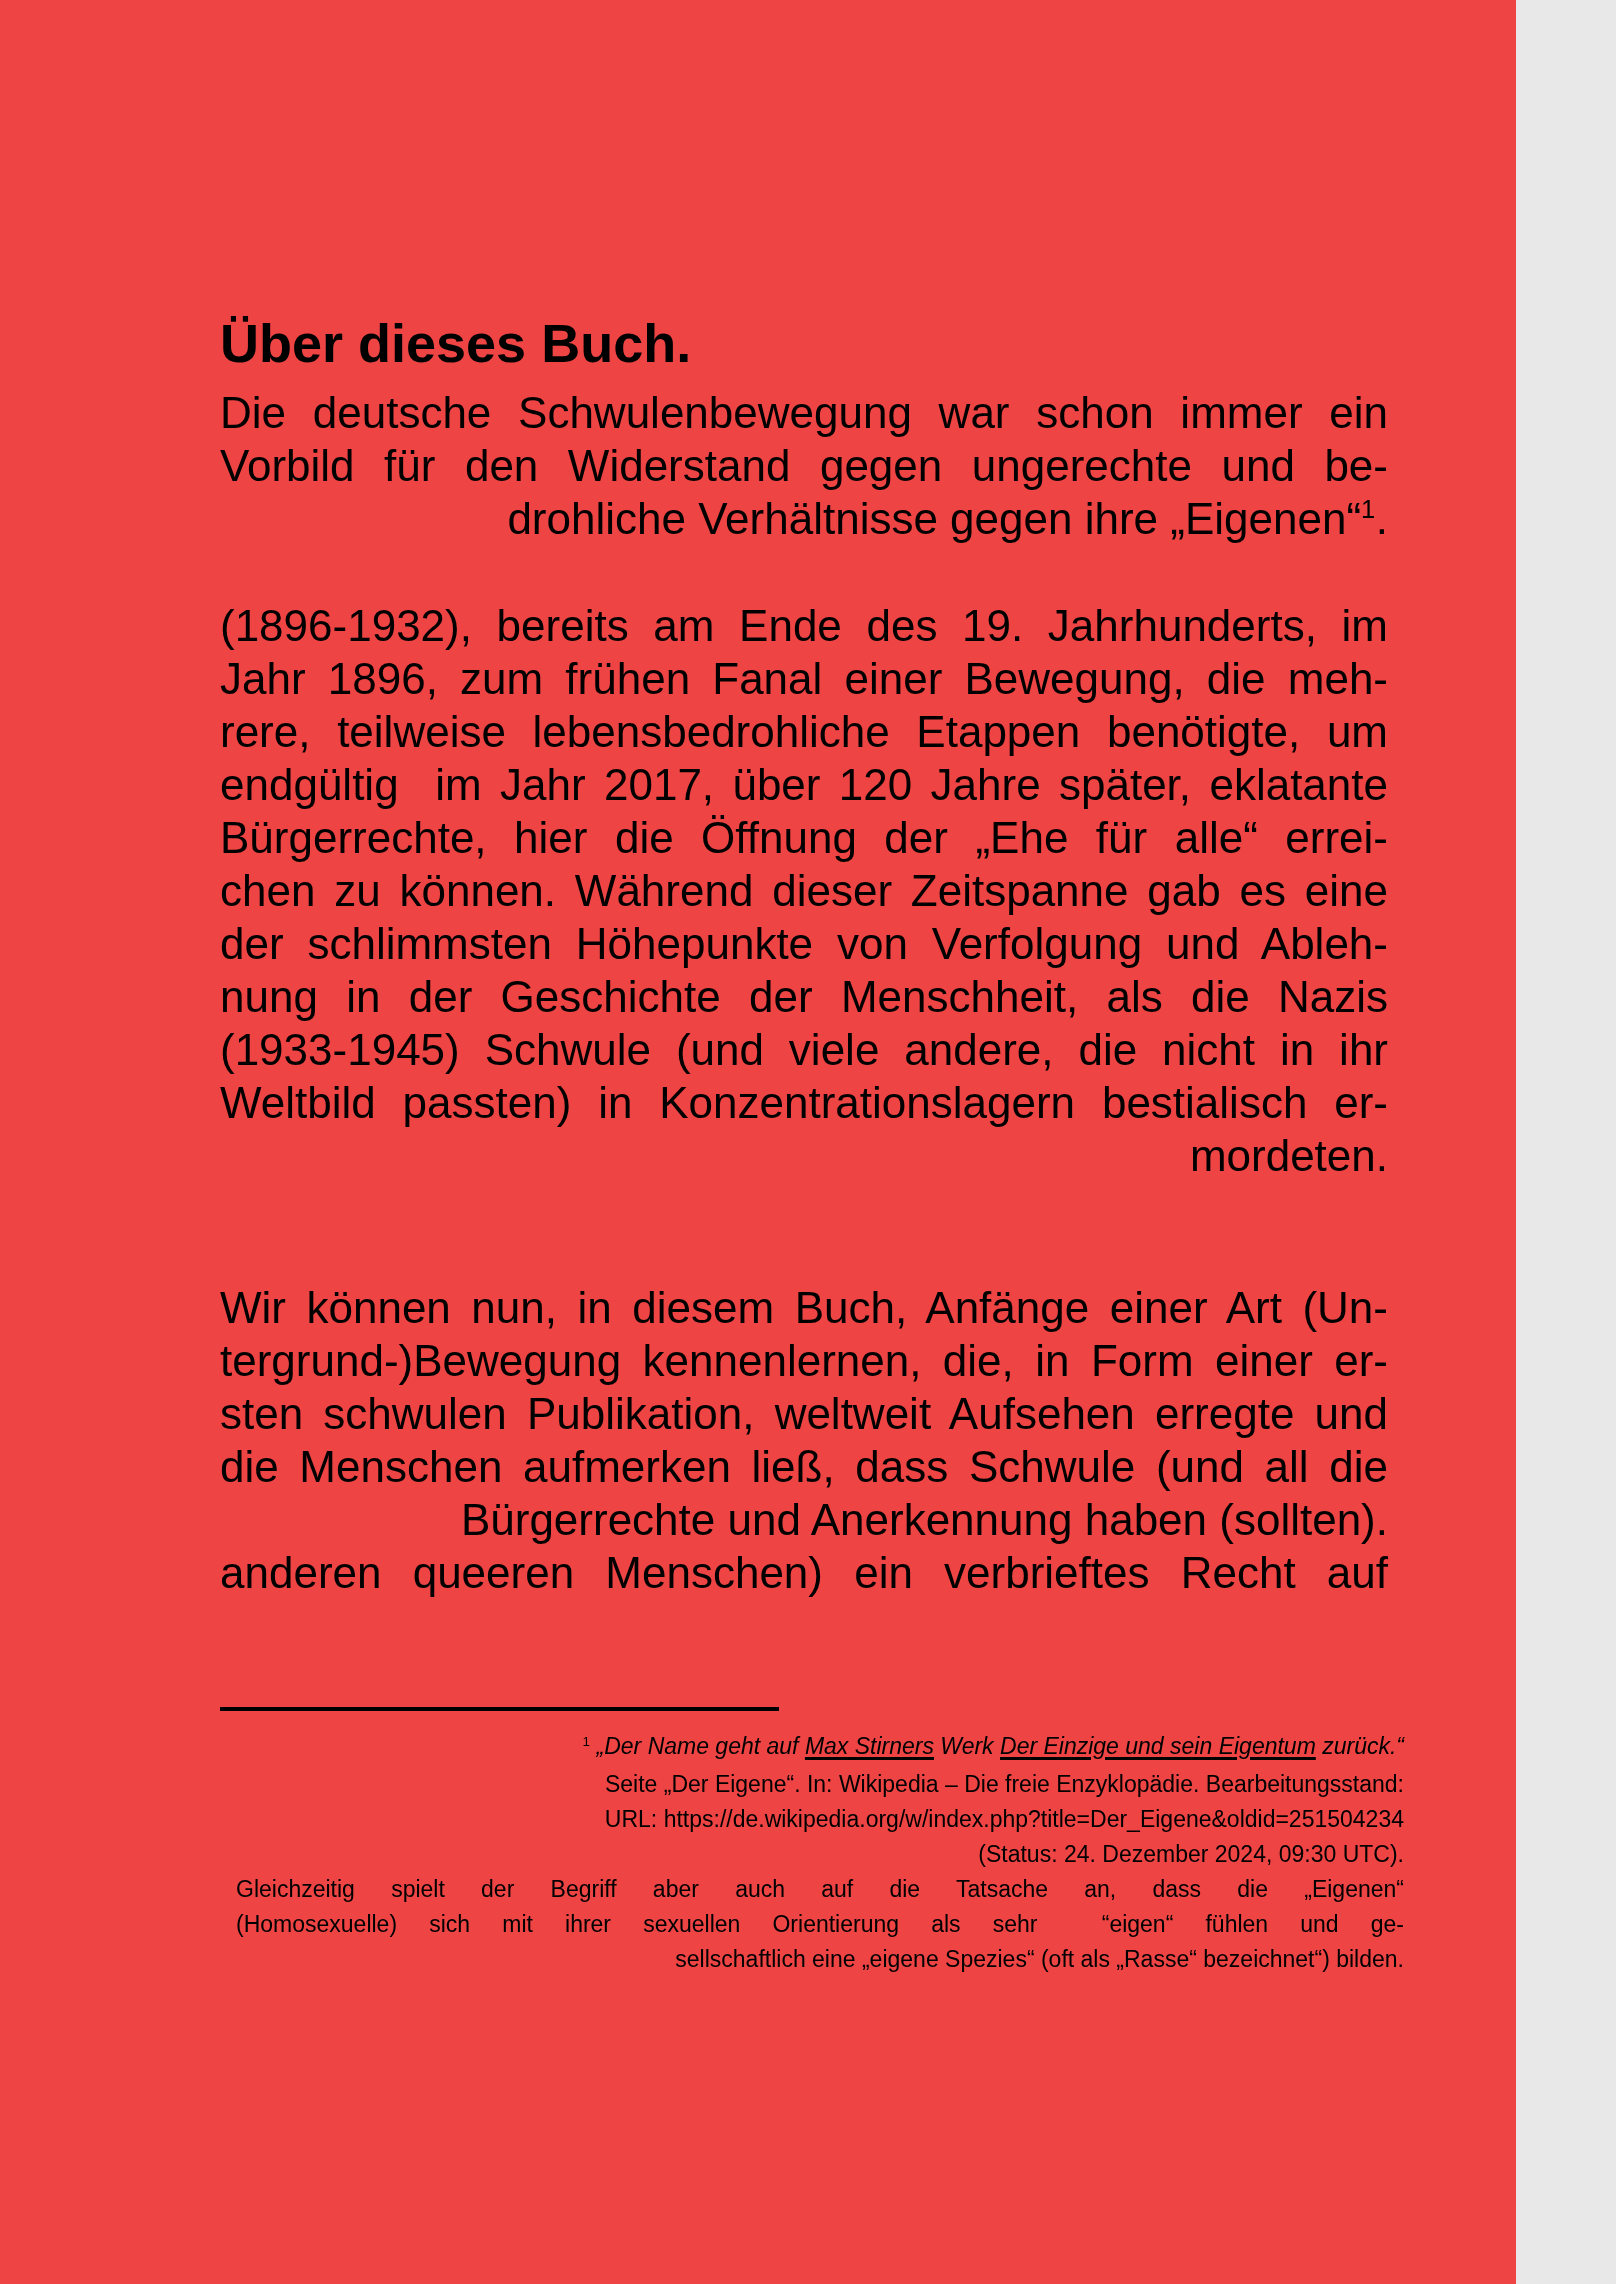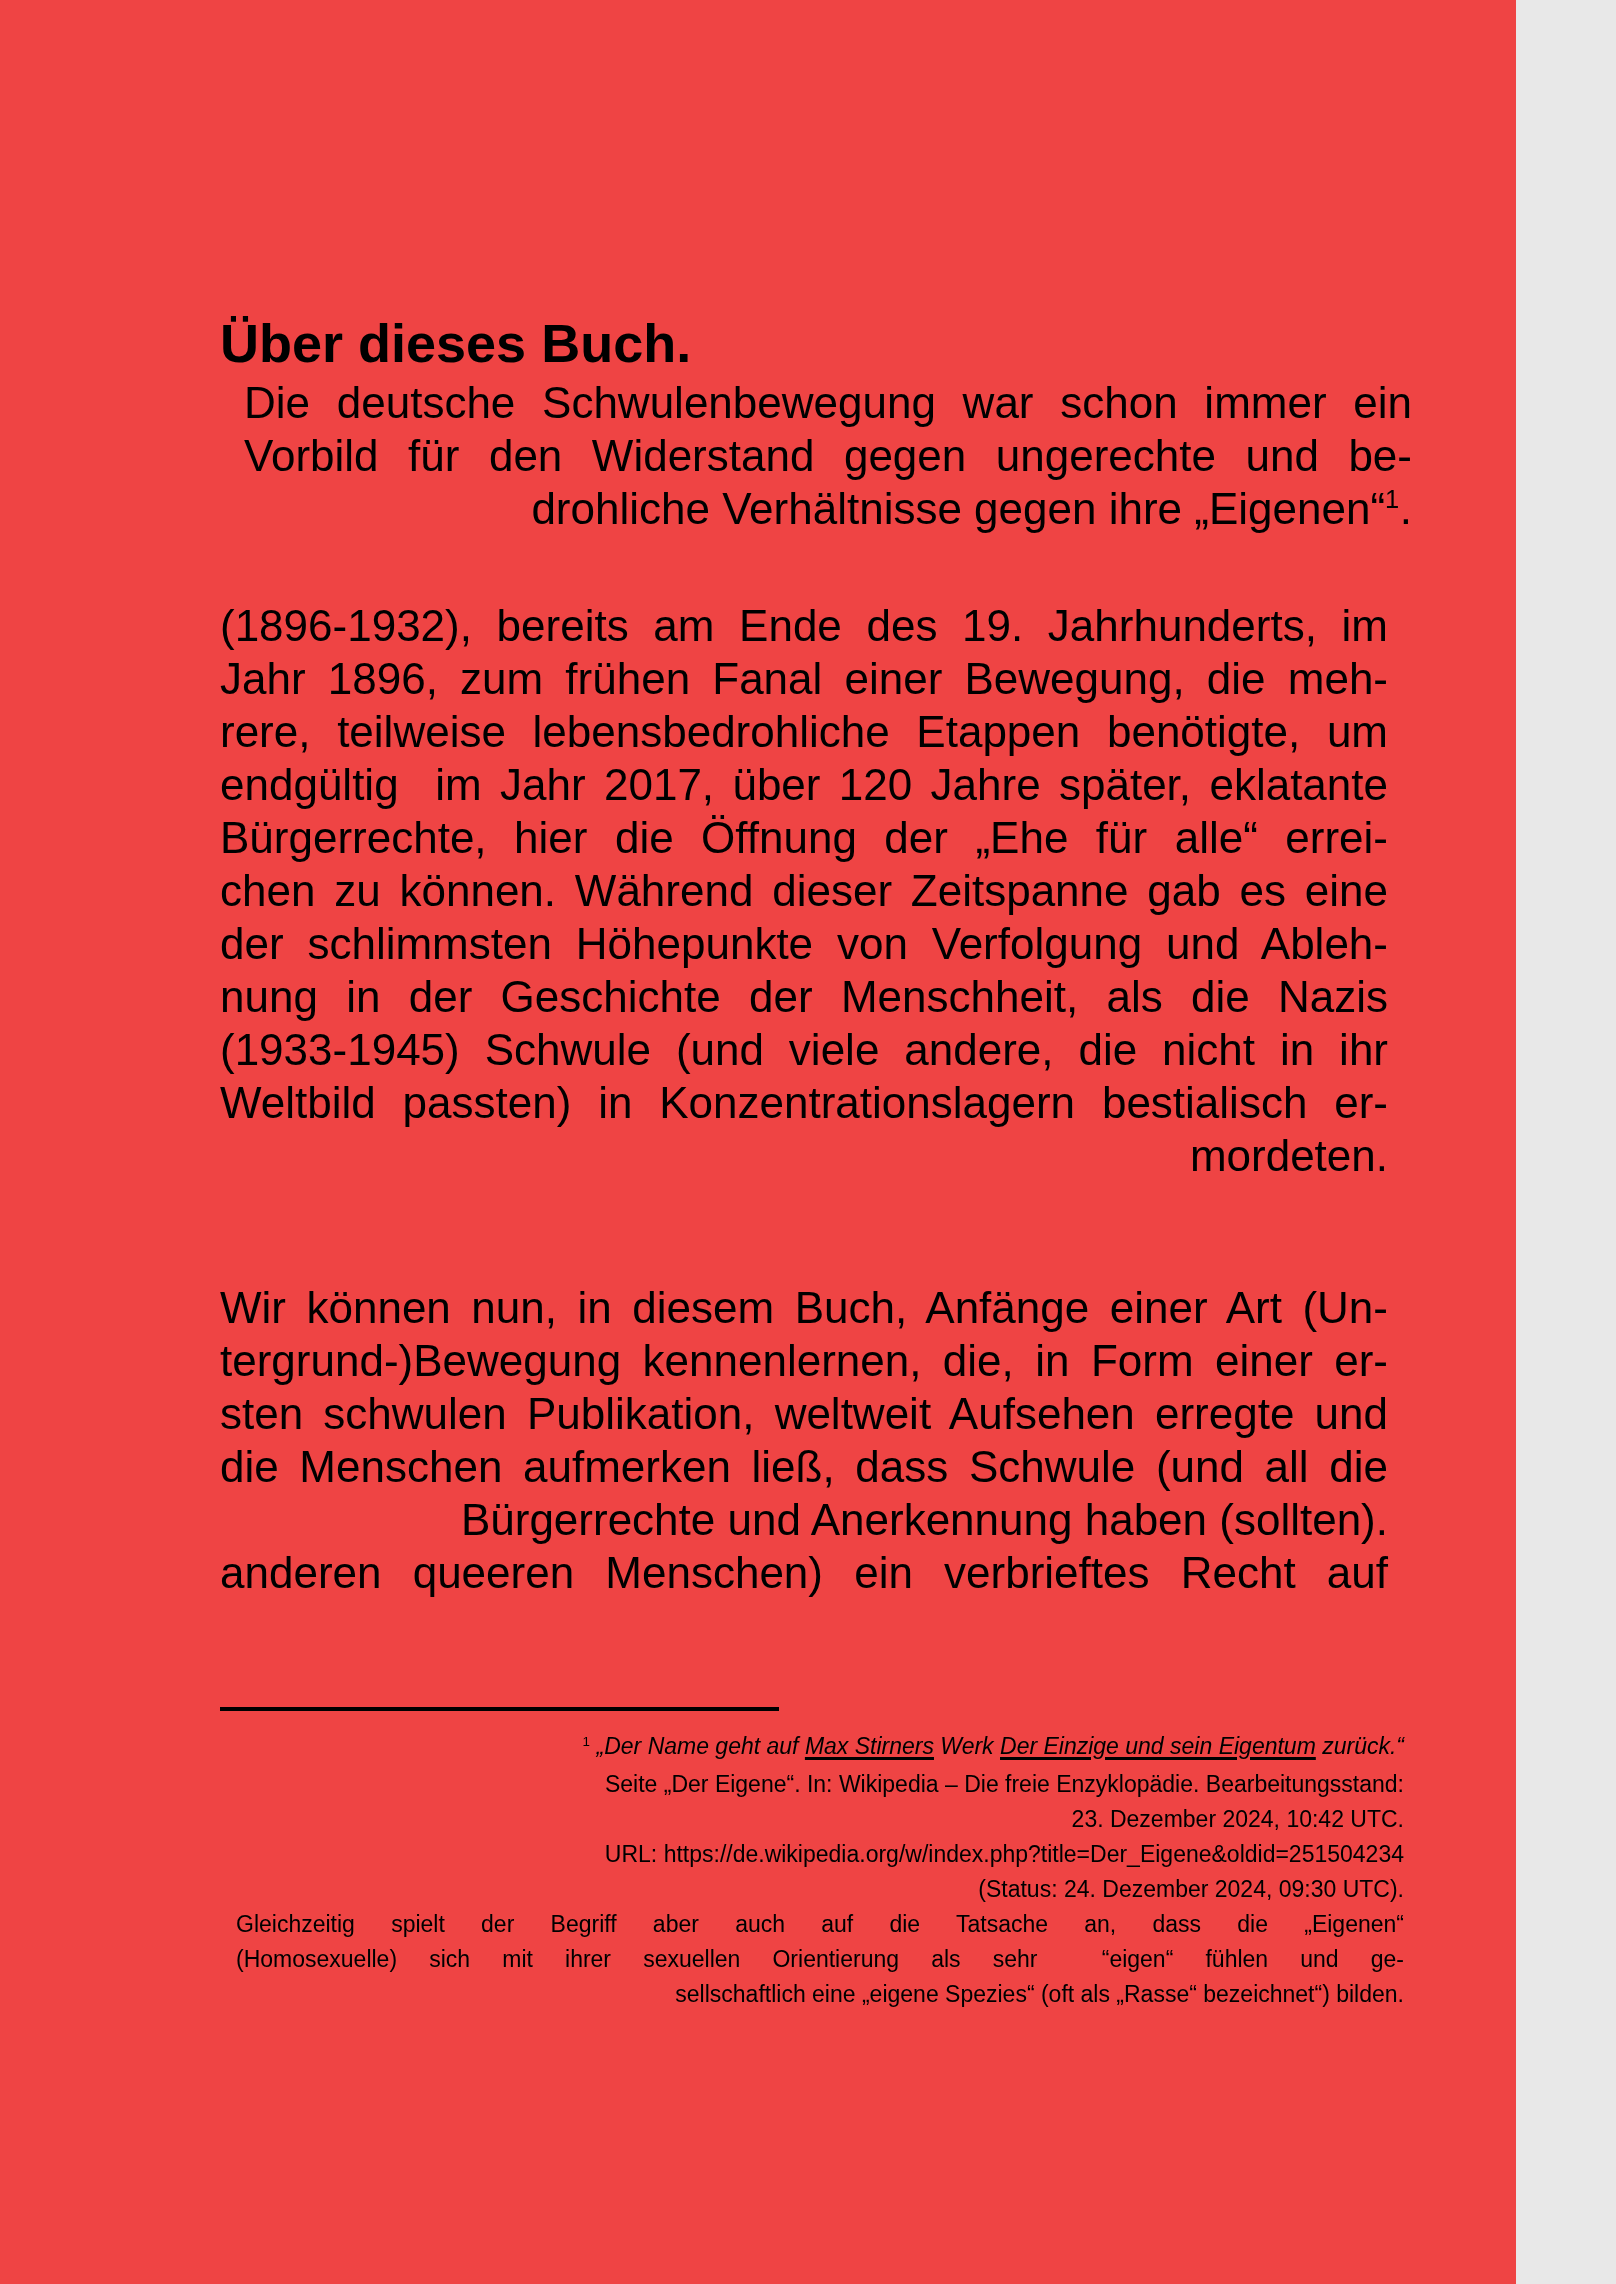--- a/index.html
+++ b/index.html
@@ -22,21 +22,21 @@
     white-space: nowrap;
   }
   .para {
     position: absolute;
     left: 220px;
     width: 1168px;
     font-size: 44px;
     line-height: 53px;
     font-weight: 400;
   }
-  #p1 { top: 376px; margin-left: 24px; }
+  #p1 { top: 386px; }
   #p2 { top: 599px; }
   #p3 { top: 1281px; }
   .fn-rule {
     position: absolute;
     left: 220px;
     top: 1707px;
     width: 559px;
     height: 4.1px;
     background: #000000;
   }
@@ -99,21 +99,20 @@
       <div class="line just"><span>die Menschen aufmerken ließ, dass Schwule (und all die</span></div>
       <div class="line"><span>Bürgerrechte und Anerkennung haben (sollten).</span></div>
       <div class="line just"><span>anderen queeren Menschen) ein verbrieftes Recht auf</span></div>
     </div>
 
   <div class="fn-rule"></div>
 
   <div class="footnote">
       <div class="line"><span class="sup">1</span><span class="i"> „Der Name geht auf </span><span class="i u">Max Stirners</span><span class="i"> Werk </span><span class="i u">Der Einzige und sein Eigentum</span><span class="i"> zurück.“</span></div>
       <div class="line"><span>Seite „Der Eigene“. In: Wikipedia – Die freie Enzyklopädie. Bearbeitungsstand:</span></div>
-      <div class="line"><span>23. Dezember 2024, 10:42 UTC.</span></div>
       <div class="line"><span>URL: https://de.wikipedia.org/w/index.php?title=Der_Eigene&amp;oldid=251504234</span></div>
       <div class="line"><span>(Status: 24. Dezember 2024, 09:30 UTC).</span></div>
       <div class="line just"><span>Gleichzeitig spielt der Begriff aber auch auf die Tatsache an, dass die „Eigenen“</span></div>
       <div class="line just"><span>(Homosexuelle) sich mit ihrer sexuellen Orientierung als sehr&nbsp; “eigen“ fühlen und ge-</span></div>
       <div class="line"><span>sellschaftlich eine „eigene Spezies“ (oft als „Rasse“ bezeichnet“) bilden.</span></div>
     </div>
 </div>
 
 
 </body></html>

